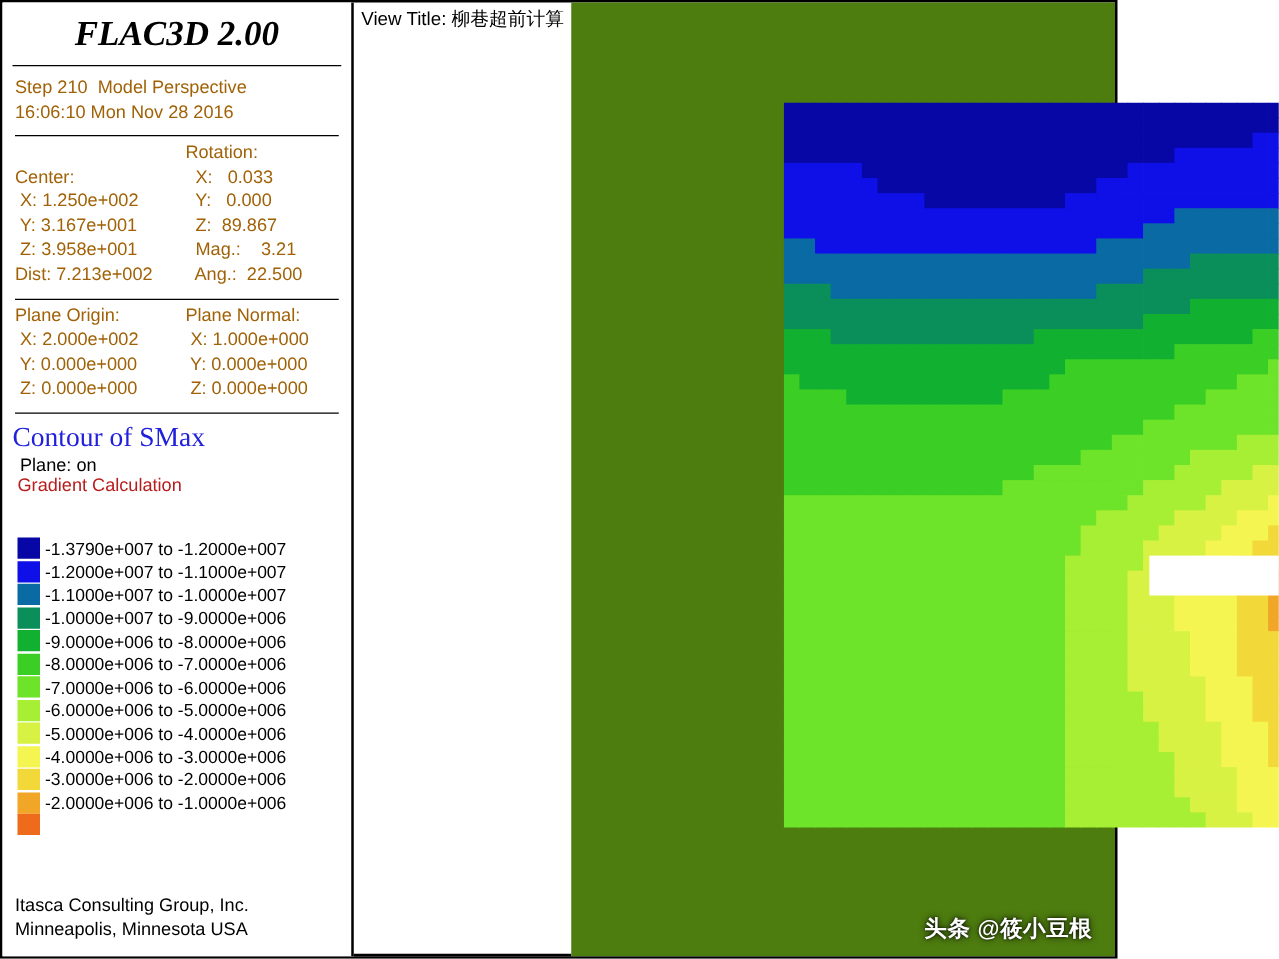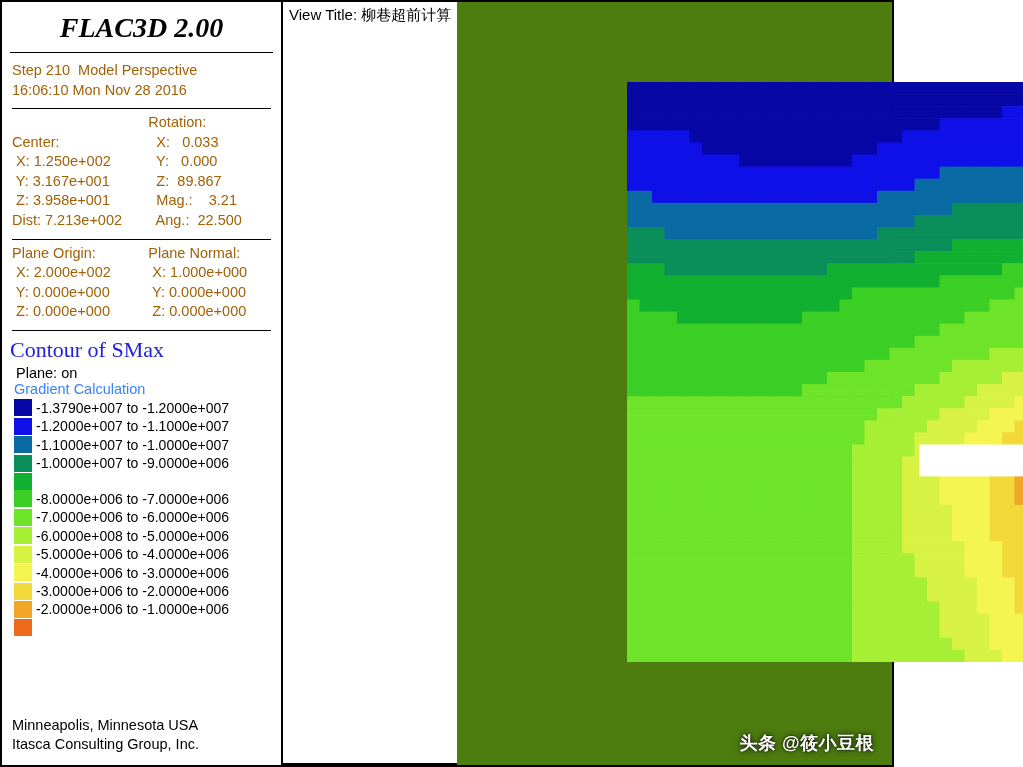--- a/index.html
+++ b/index.html
@@ -58,27 +58,28 @@
     color: #2020dd;
     font-size: 22px;
     padding: 4px 10px 0 8px;
   }
   .plane-on {
     font-size: 14.5px;
     padding: 2px 10px 0 14px;
   }
   .grad-calc {
     font-size: 14.5px;
-    color: #3b82f6;
+    color: #b91c1c;
     padding: 0 10px 2px 12px;
   }
   .legend {
     padding: 0 10px 0 12px;
     font-size: 14px;
     line-height: 1.32;
+    margin-top: 31px;
   }
   .legend-row {
     display: flex;
     align-items: center;
   }
   .swatch {
     width: 18px;
     height: 17px;
     flex-shrink: 0;
     margin-right: 4px;
@@ -188,32 +189,33 @@
         <div class="legend-row">
           <span class="swatch" style="background: rgb(10, 107, 164);"></span>
           <span>-1.1000e+007 to -1.0000e+007</span>
         </div>
         <div class="legend-row">
           <span class="swatch" style="background: rgb(10, 143, 90);"></span>
           <span>-1.0000e+007 to -9.0000e+006</span>
         </div>
         <div class="legend-row">
           <span class="swatch" style="background: rgb(18, 176, 48);"></span>
+          <span>-9.0000e+006 to -8.0000e+006</span>
         </div>
         <div class="legend-row">
           <span class="swatch" style="background: rgb(59, 207, 37);"></span>
           <span>-8.0000e+006 to -7.0000e+006</span>
         </div>
         <div class="legend-row">
           <span class="swatch" style="background: rgb(109, 228, 41);"></span>
           <span>-7.0000e+006 to -6.0000e+006</span>
         </div>
         <div class="legend-row">
           <span class="swatch" style="background: rgb(167, 239, 52);"></span>
-          <span>-6.0000e+008 to -5.0000e+006</span>
+          <span>-6.0000e+006 to -5.0000e+006</span>
         </div>
         <div class="legend-row">
           <span class="swatch" style="background: rgb(216, 242, 67);"></span>
           <span>-5.0000e+006 to -4.0000e+006</span>
         </div>
         <div class="legend-row">
           <span class="swatch" style="background: rgb(245, 245, 82);"></span>
           <span>-4.0000e+006 to -3.0000e+006</span>
         </div>
         <div class="legend-row">
@@ -223,22 +225,22 @@
         <div class="legend-row">
           <span class="swatch" style="background: rgb(242, 166, 39);"></span>
           <span>-2.0000e+006 to -1.0000e+006</span>
         </div>
         <div class="legend-row">
           <span class="swatch" style="background: rgb(238, 107, 28);"></span>
         </div>
       </div>
 
     <div class="footer">
+      <div>Itasca Consulting Group, Inc.</div>
       <div>Minneapolis, Minnesota USA</div>
-      <div>Itasca Consulting Group, Inc.</div>
     </div>
   </div>
 
   <div class="main">
     <div class="titlebar">
       <span>View Title: </span><span>柳巷超前计算</span>
     </div>
     <div class="canvas-wrap">
       <div class="plot">
         <svg id="plot-svg" viewBox="0 0 450 580" preserveAspectRatio="none">

